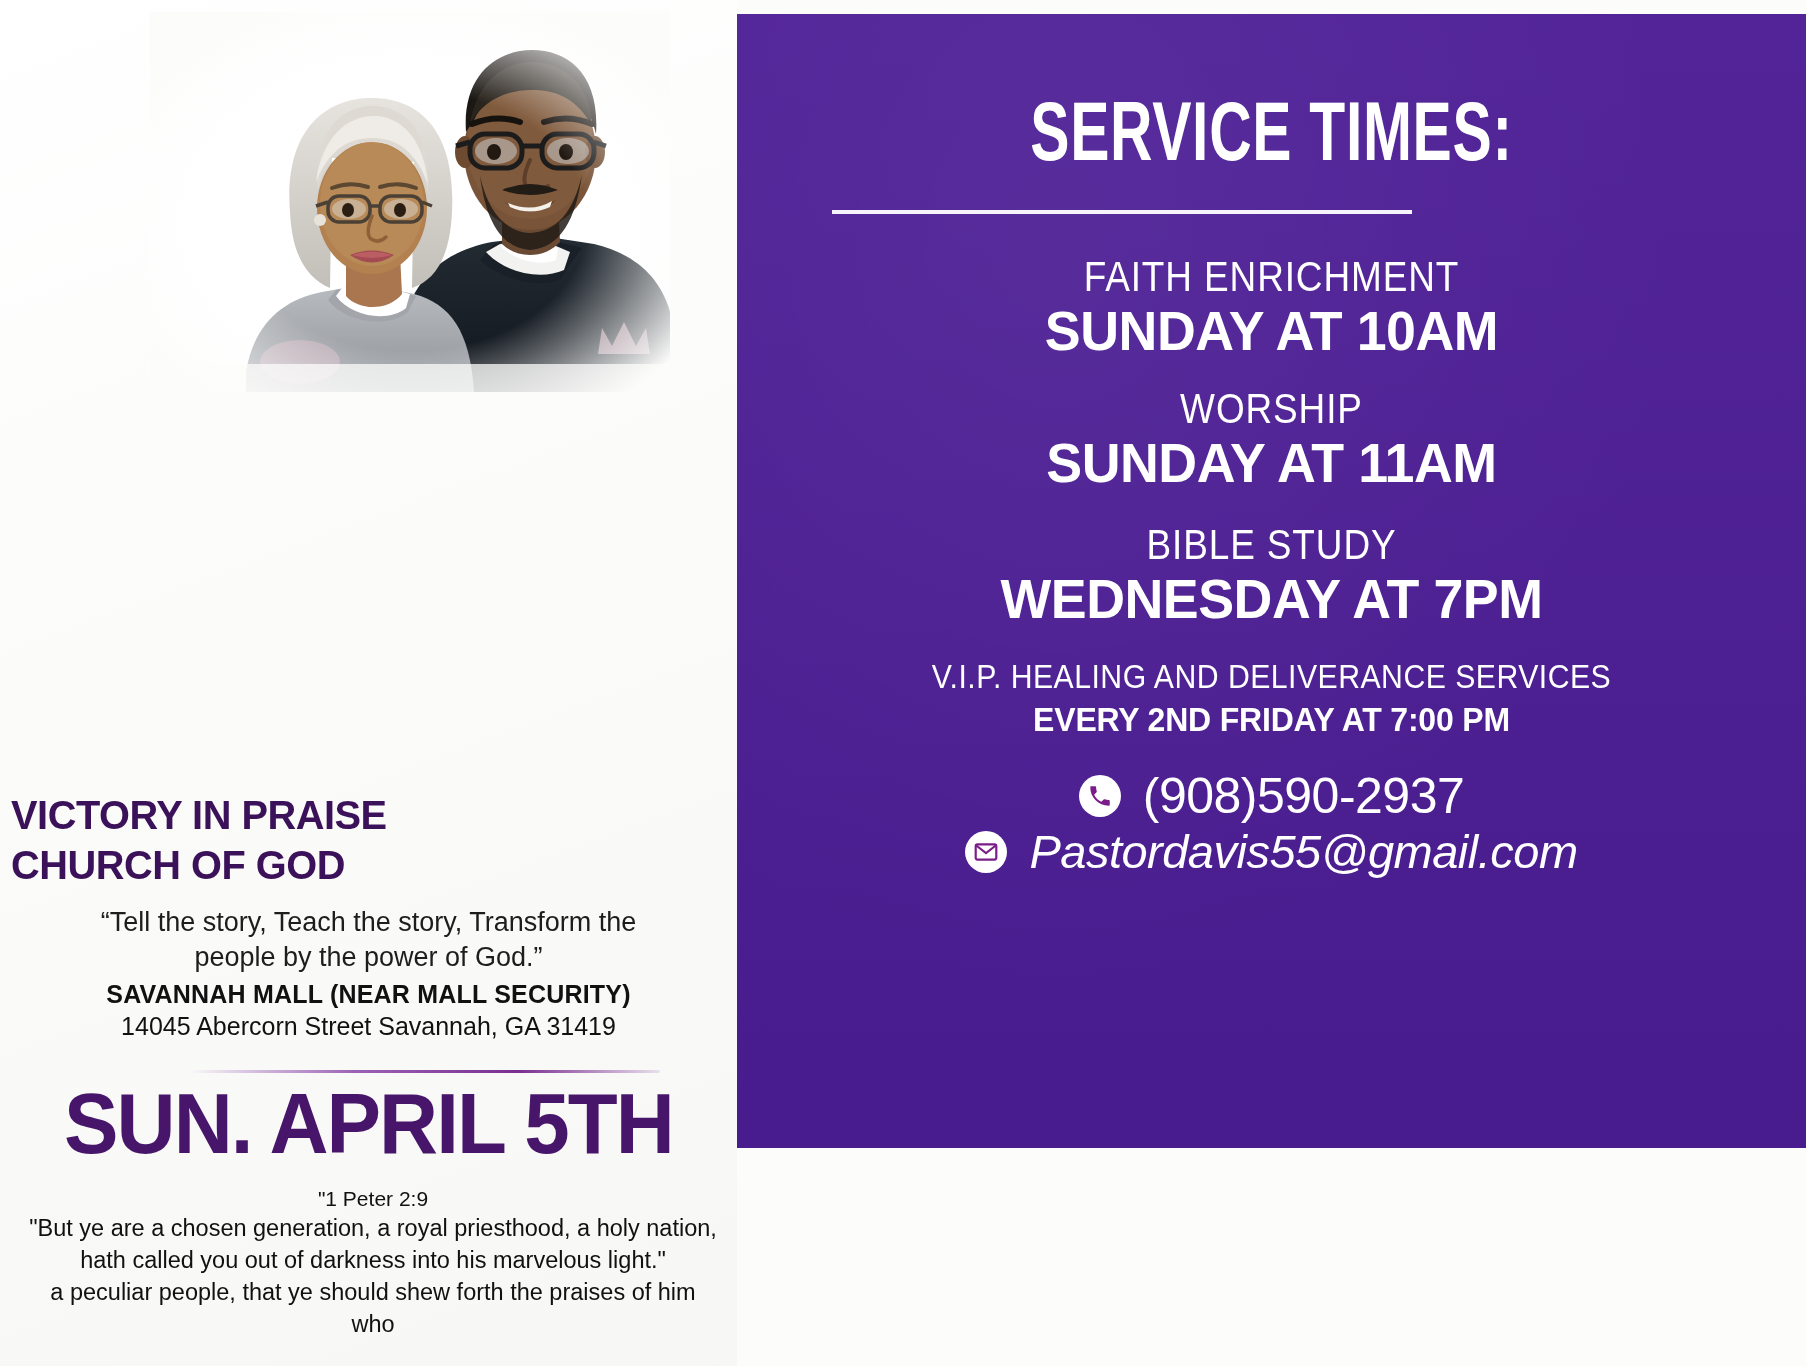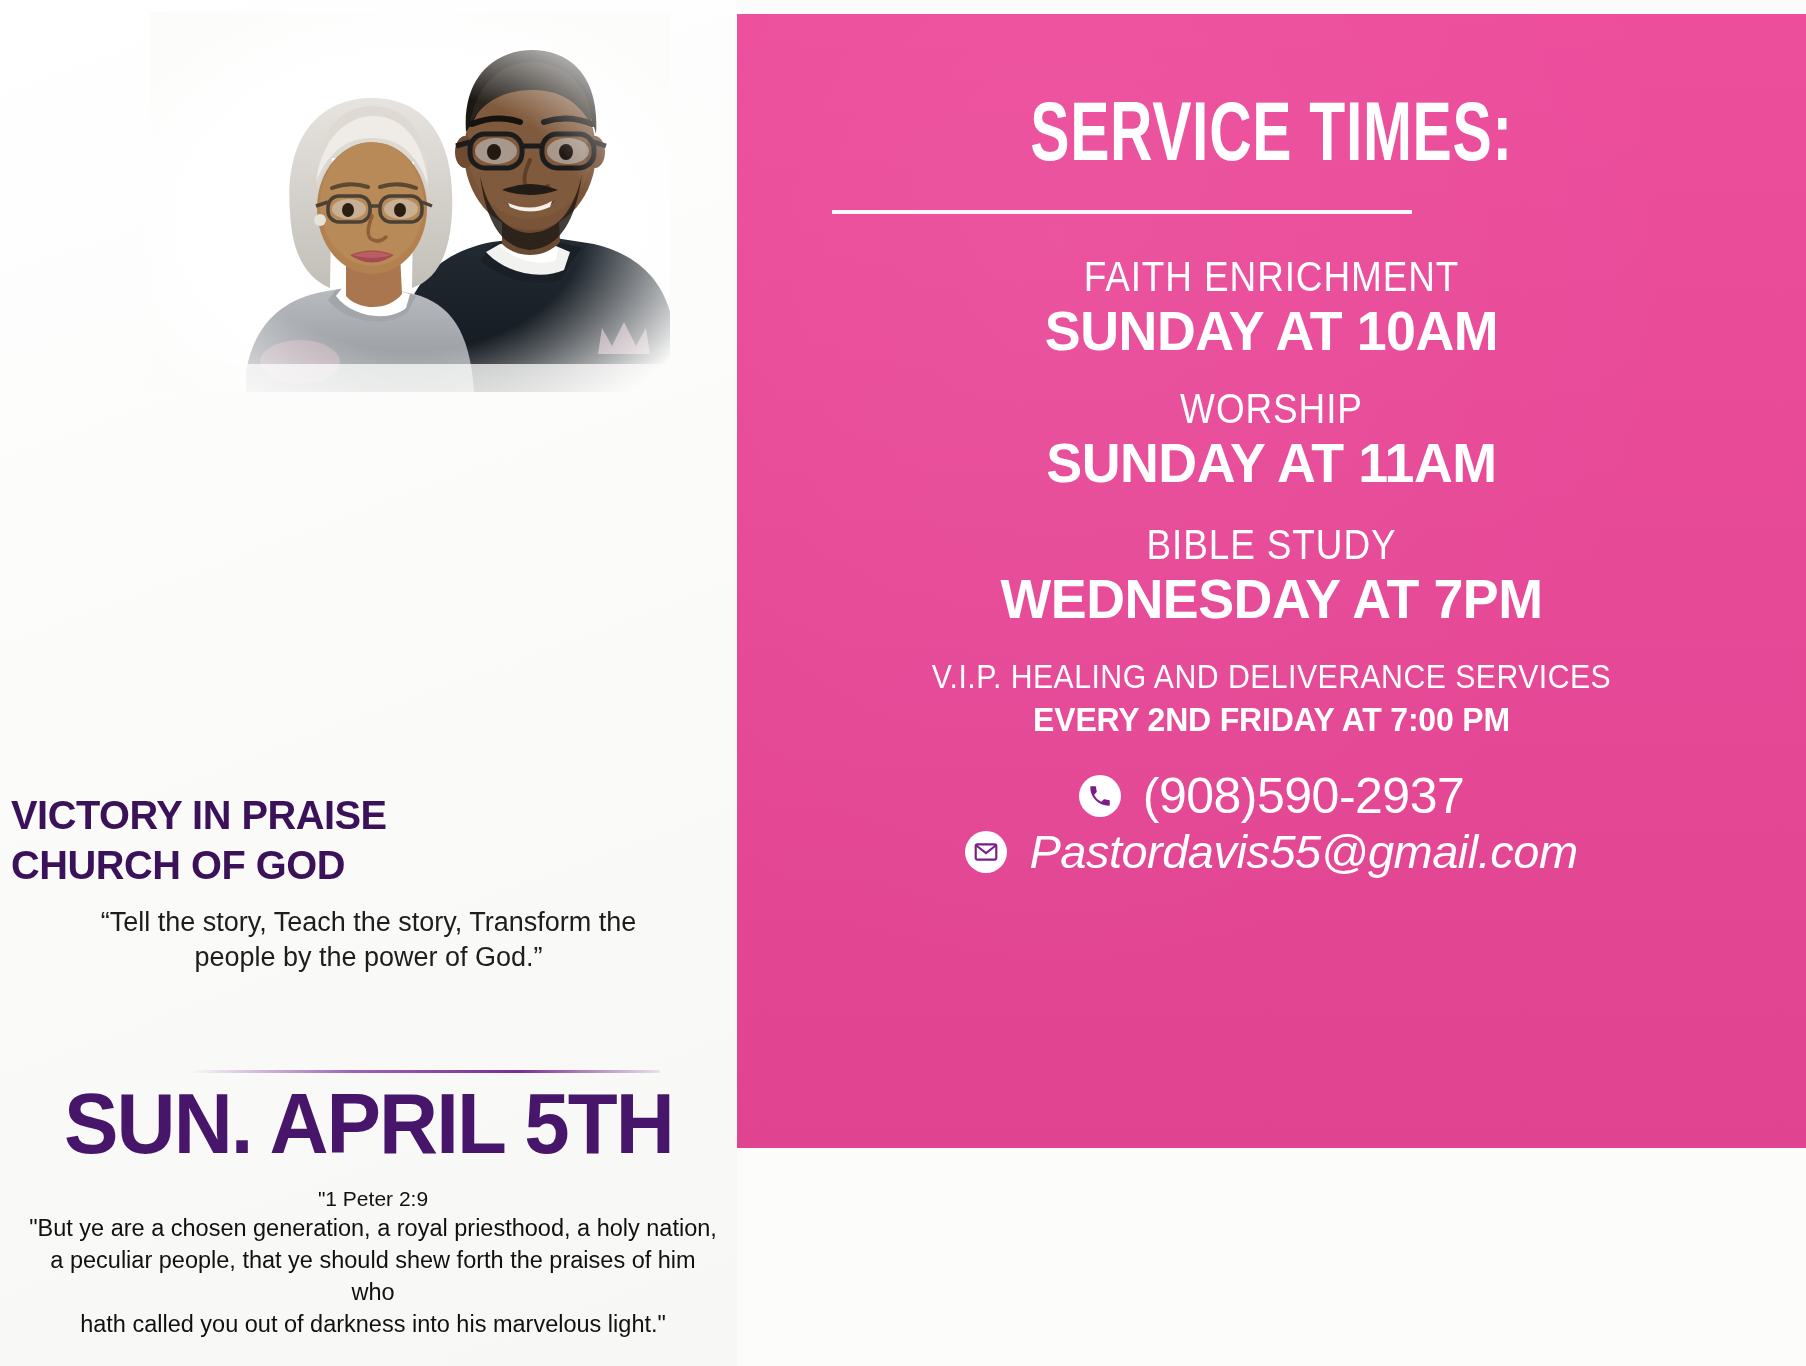--- a/index.html
+++ b/index.html
@@ -61,21 +61,21 @@
     font-size:86px;font-weight:700;letter-spacing:-2px;color:#47156a;
     transform:scaleX(0.95);line-height:1;}
 
   
   #scripture{position:absolute;left:28px;top:1185px;width:690px;text-align:center;color:#111;}
   #scr-ref{font-size:21px;font-weight:500;line-height:1.35;}
   .scr-line{font-size:23.5px;font-weight:500;line-height:1.36;}
 
   
   #panel{position:absolute;left:737px;top:14px;width:1069px;height:1134px;
-         background:#ec4899;overflow:hidden;}
+         background:#4c1d95;overflow:hidden;}
   #panel-noise{position:absolute;inset:0;
      background:radial-gradient(ellipse at 30% 20%, rgba(255,255,255,0.045) 0%, rgba(0,0,0,0) 60%),
                 linear-gradient(180deg, rgba(255,255,255,0.03) 0%, rgba(0,0,0,0.05) 100%);}
   #panel-inner{position:relative;width:100%;height:100%;color:#fff;text-align:center;}
 
   #svc-title{position:absolute;left:0;top:75px;width:100%;
     font-size:84px;font-weight:700;letter-spacing:1px;
     transform:scaleX(0.70);line-height:1;}
   #svc-rule{position:absolute;left:95px;top:196px;width:580px;height:4px;background:#fff;opacity:.95;}
 
@@ -235,29 +235,33 @@
     </div>
 
 
     <div id="church-block">
       <div class="church-line">VICTORY IN PRAISE</div>
       <div class="church-line">CHURCH OF GOD</div>
     </div>
 
     <div id="motto">“Tell the story, Teach the story, Transform the people by the power of God.”</div>
 
+    <div id="address">
+      <div id="addr-mall">SAVANNAH MALL (NEAR MALL SECURITY)</div>
+      <div id="addr-street">14045 Abercorn Street Savannah, GA 31419</div>
+    </div>
 
     <div id="date-rule"></div>
     <div id="date-line">SUN. APRIL 5TH</div>
 
     <div id="scripture">
       <div id="scr-ref">"1 Peter 2:9</div>
       <div class="scr-line">"But ye are a chosen generation, a royal priesthood, a holy nation,</div>
+      <div class="scr-line">hath called you out of darkness into his marvelous light."</div>
       <div class="scr-line">a peculiar people, that ye should shew forth the praises of him who</div>
-      <div class="scr-line">hath called you out of darkness into his marvelous light."</div>
     </div>
   </div>
 
   <div id="panel">
     <div id="panel-noise"></div>
     <div id="panel-inner">
 
       <div id="svc-title">SERVICE TIMES:</div>
       <div id="svc-rule"></div>
 

